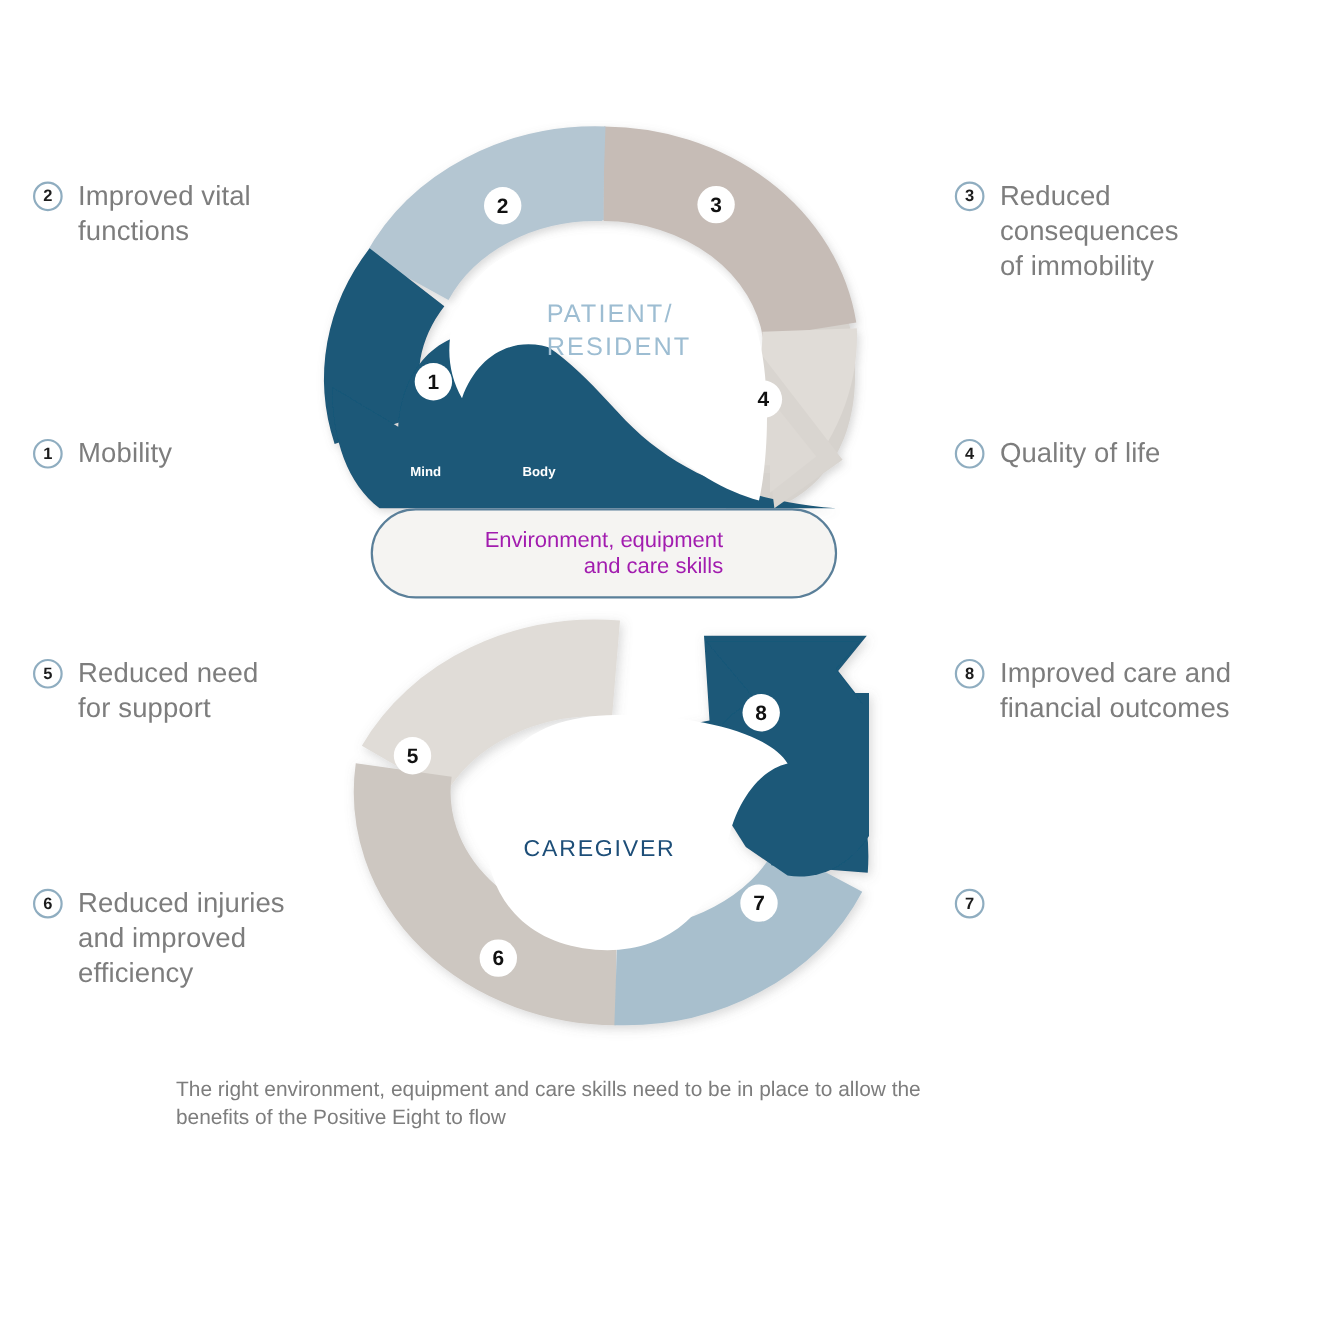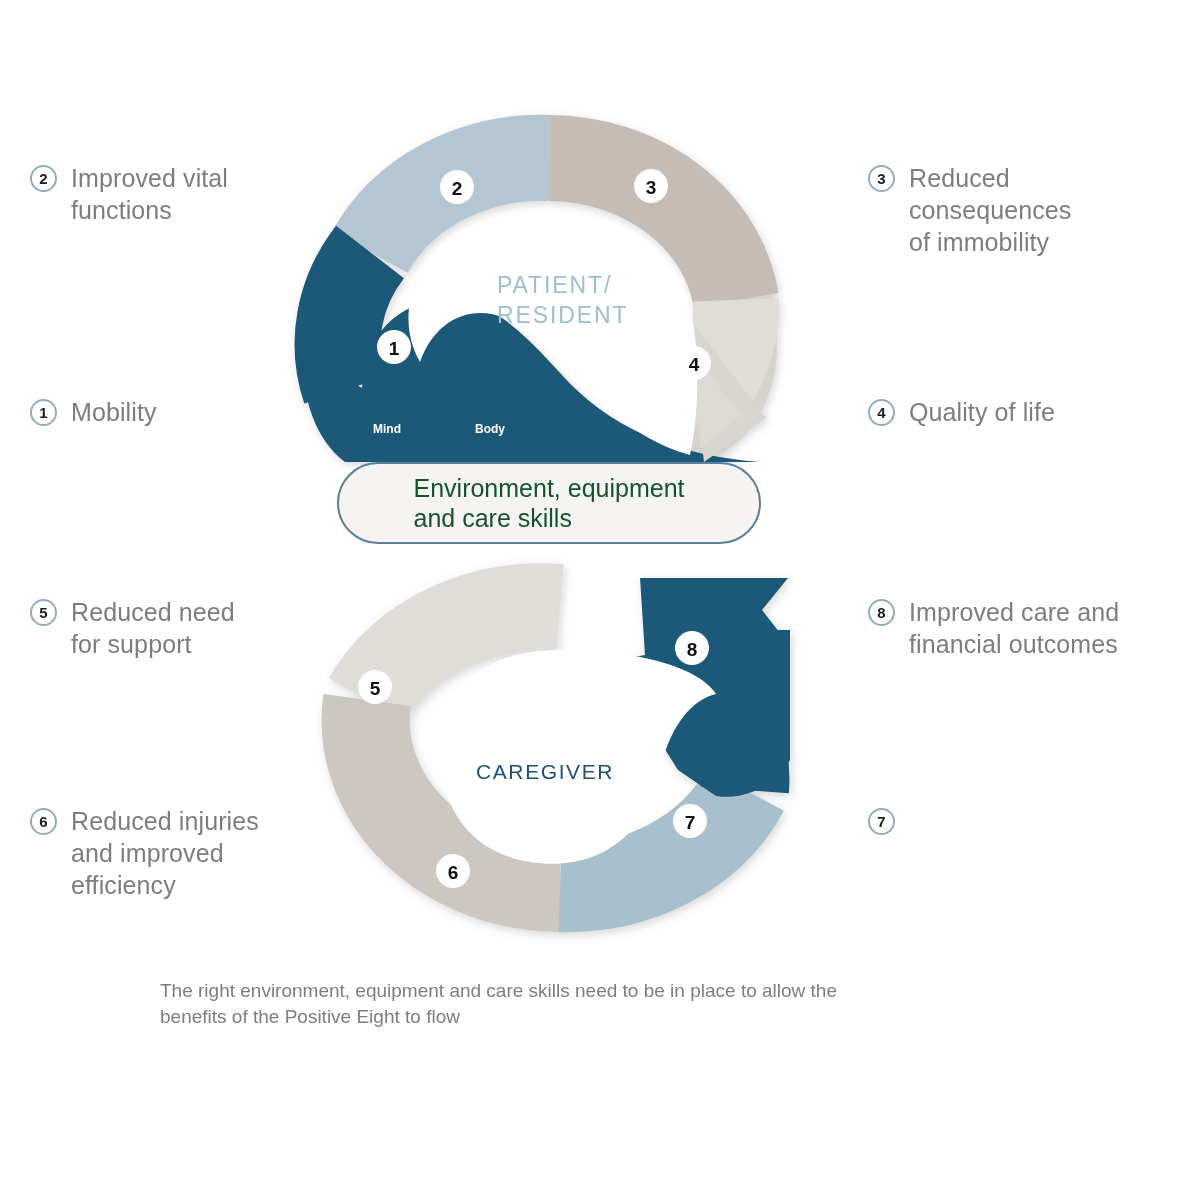--- a/index.html
+++ b/index.html
@@ -69,24 +69,24 @@
     border: 2.5px solid #5a7f99;
     border-radius: 44px;
     background: #f5f4f2;
     box-sizing: border-box;
     display: flex;
     align-items: center;
     justify-content: center;
     z-index: 40;
   }
   #center-pill .pill-text {
-    font-size: 25px;
+    font-size: 20px;
     line-height: 1.22;
-    color: #14532d;
-    text-align: left;
+    color: #a21caf;
+    text-align: right;
     white-space: pre-line;
   }
 
   
   .core-label {
     position: absolute;
     z-index: 30;
     pointer-events: none;
   }
   #patient-label {

